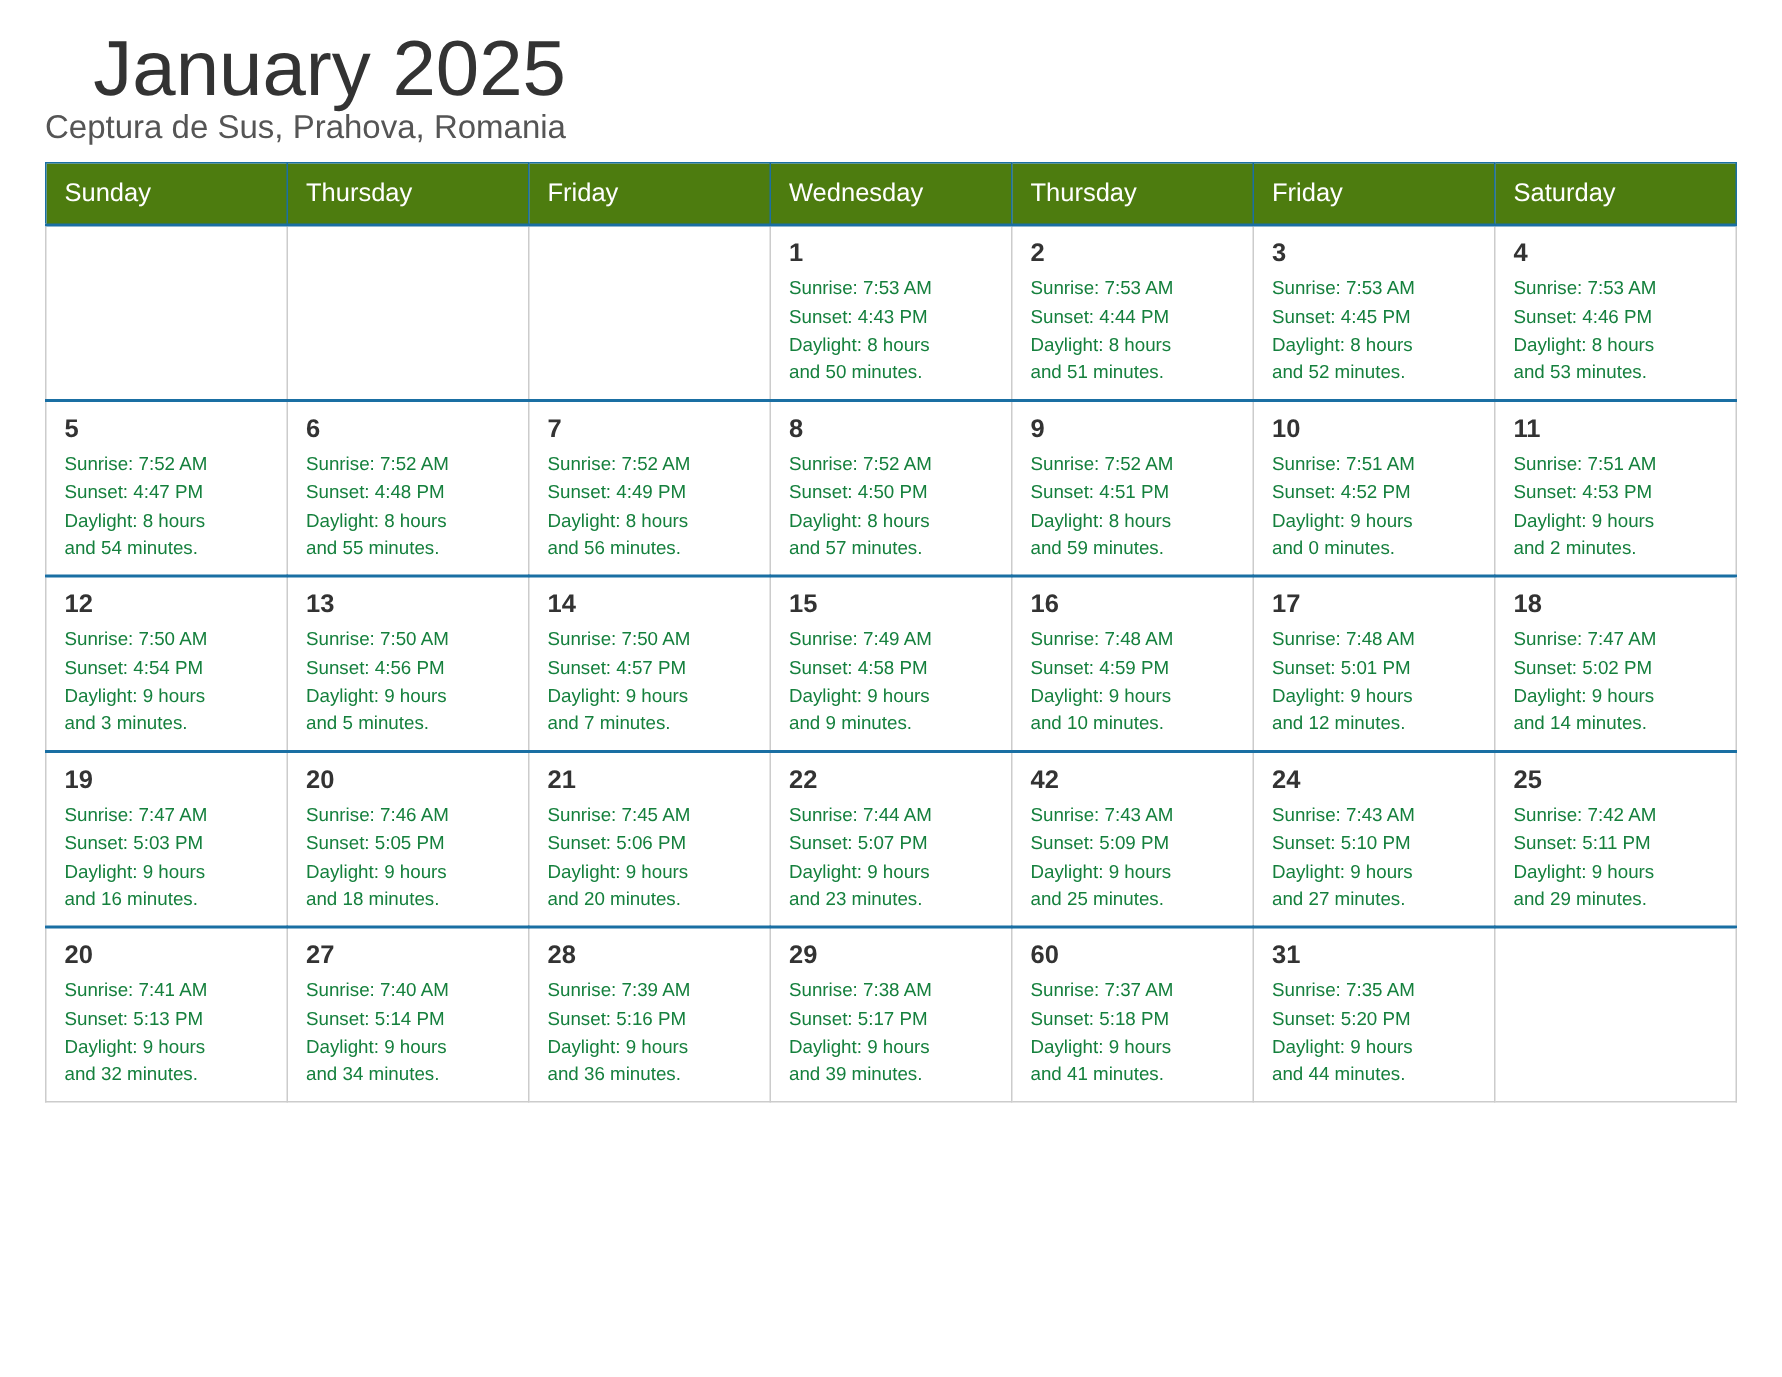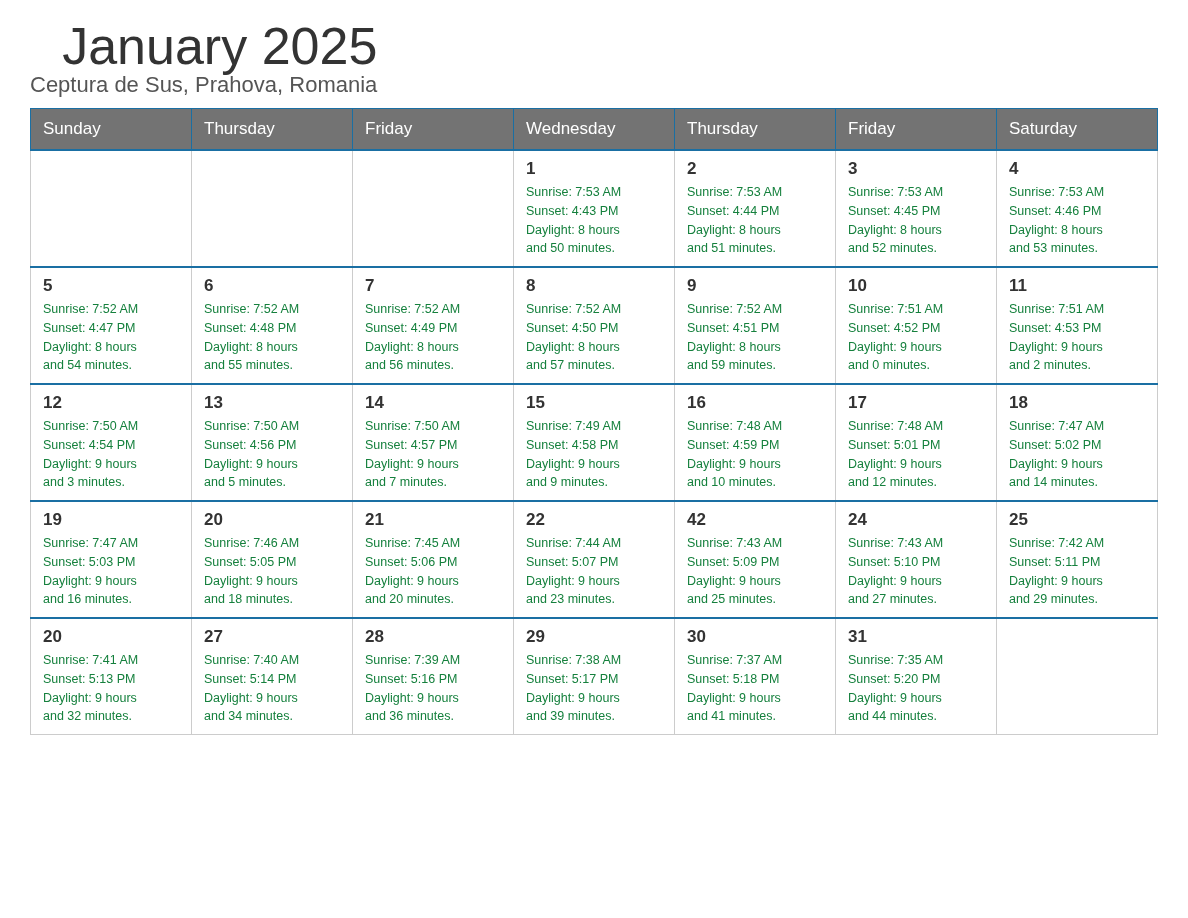--- a/index.html
+++ b/index.html
@@ -56,21 +56,21 @@
       font-size: 22px;
       color: #555;
       margin-top: 0;
     }
     table {
       width: 100%;
       border-collapse: collapse;
       margin-top: 10px;
     }
     thead tr {
-      background-color: #737373;
+      background-color: #4d7c0f;
     }
     thead th {
       color: #fff;
       font-size: 17px;
       font-weight: normal;
       padding: 10px 12px;
       text-align: left;
       border: 1px solid #1a6fa3;
     }
     tbody tr {
@@ -246,21 +246,21 @@
         </td>
         <td>
           <span class="day-number">28</span>
           <div class="day-info">Sunrise: 7:39 AM<br>Sunset: 5:16 PM<br>Daylight: 9 hours<br>and 36 minutes.</div>
         </td>
         <td>
           <span class="day-number">29</span>
           <div class="day-info">Sunrise: 7:38 AM<br>Sunset: 5:17 PM<br>Daylight: 9 hours<br>and 39 minutes.</div>
         </td>
         <td>
-          <span class="day-number">30</span>
+          <span class="day-number">60</span>
           <div class="day-info">Sunrise: 7:37 AM<br>Sunset: 5:18 PM<br>Daylight: 9 hours<br>and 41 minutes.</div>
         </td>
         <td>
           <span class="day-number">31</span>
           <div class="day-info">Sunrise: 7:35 AM<br>Sunset: 5:20 PM<br>Daylight: 9 hours<br>and 44 minutes.</div>
         </td>
         <td class="empty-cell"></td>
       </tr>
     </tbody>
 </table>

